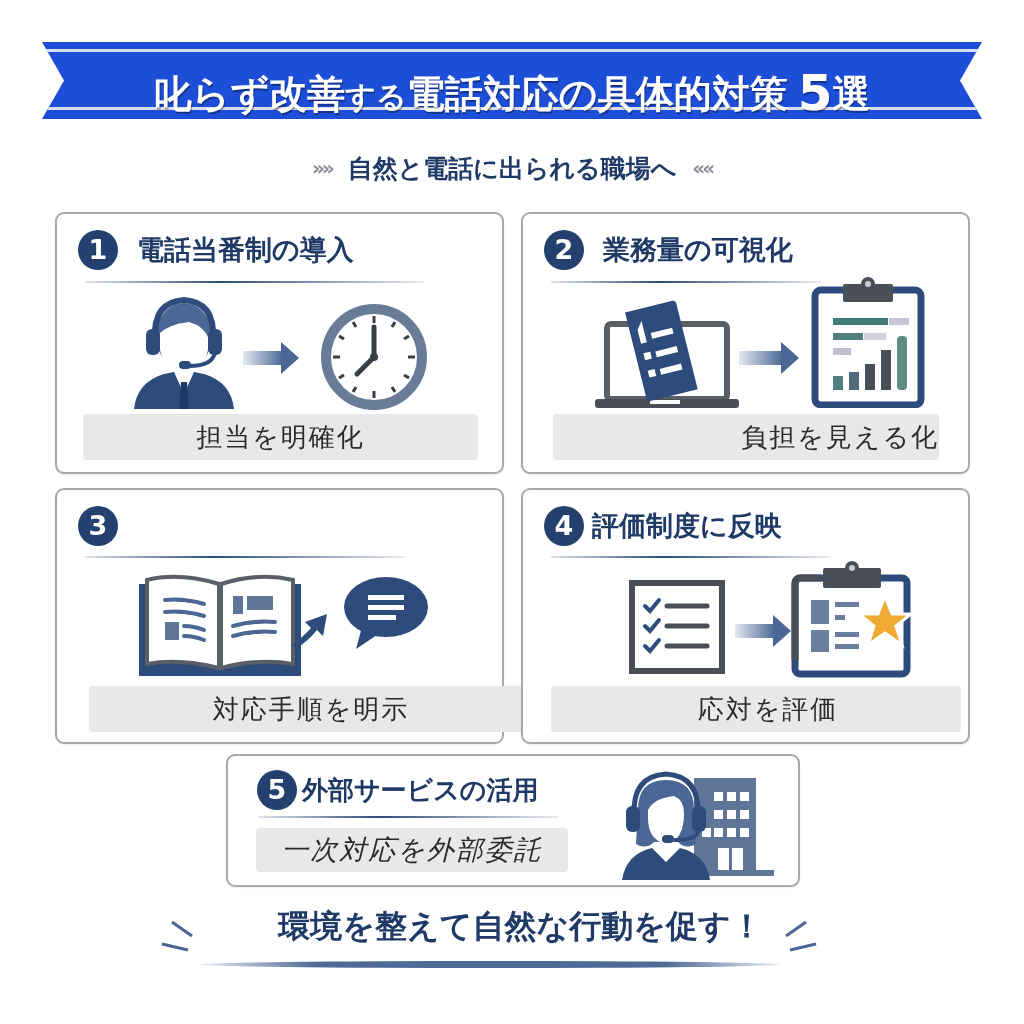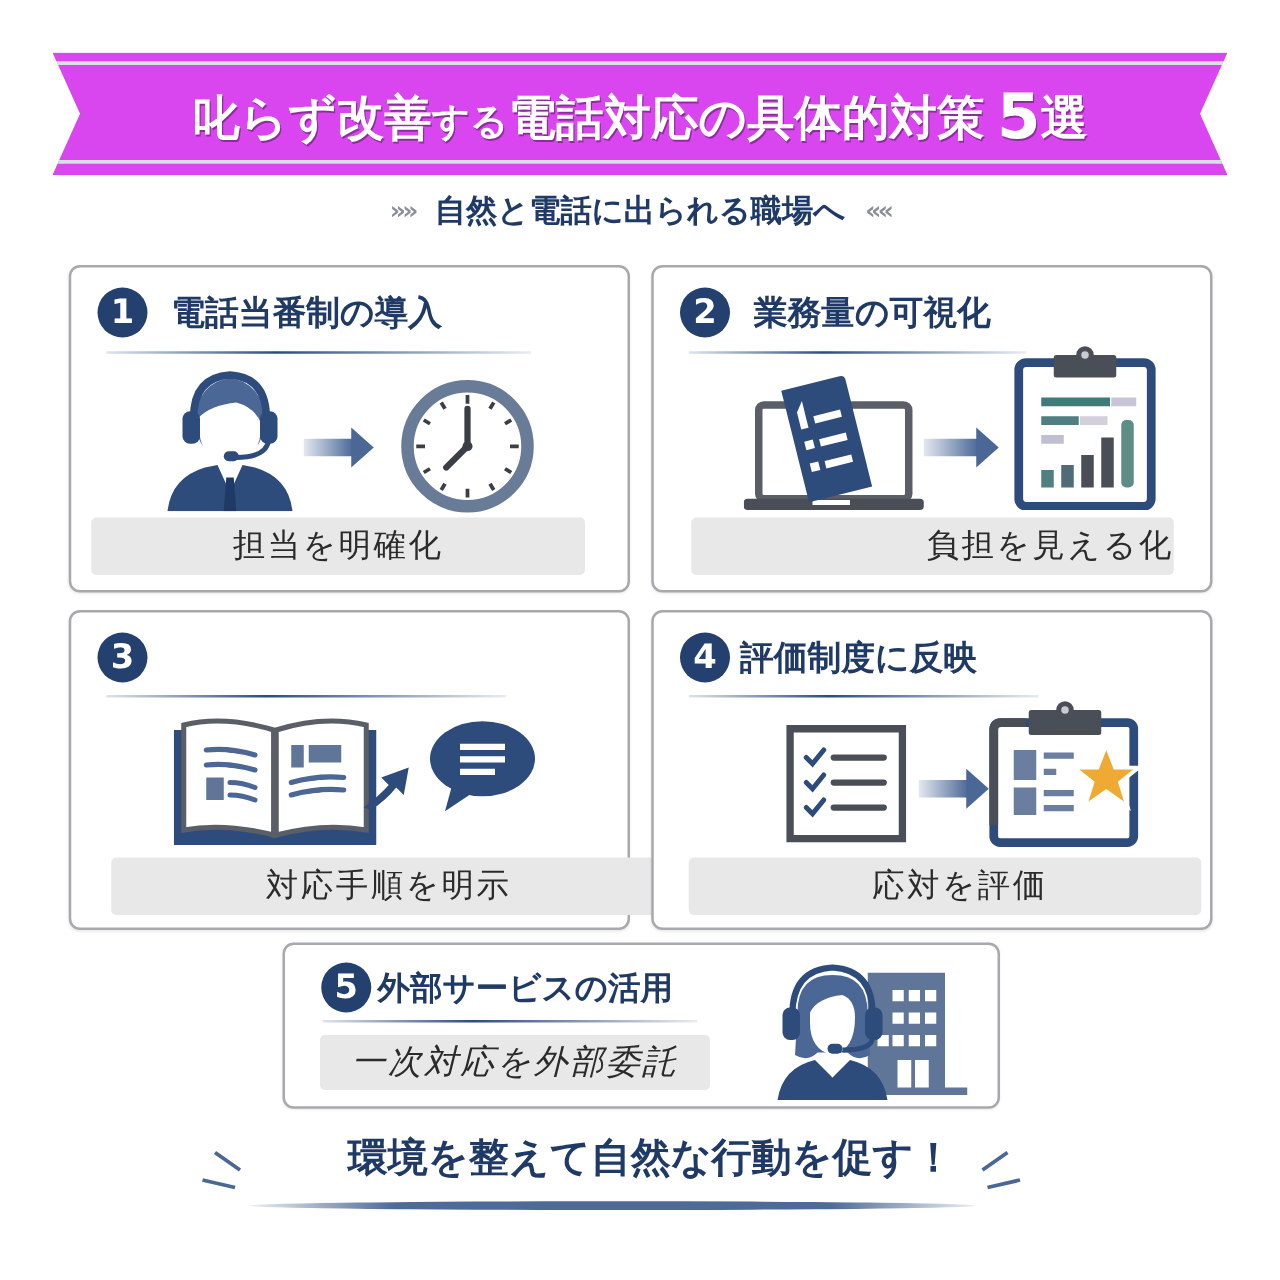--- a/index.html
+++ b/index.html
@@ -6,22 +6,22 @@
   body {
     width:1024px; height:1024px; position:relative; overflow:hidden;
     background:#ffffff;
     font-family:"DejaVu Sans","Liberation Sans",sans-serif;
     color:#1f3a66;
   }
   .abs { position:absolute; }
 
   
   .banner {
-    position:absolute; left:42px; top:42px; width:940px; height:98px;
-    background:#d946ef;
+    position:absolute; left:42px; top:42px; width:940px; height:77px;
+    background:#1d4ed8;
     clip-path:polygon(0 0,100% 0,calc(100% - 22px) 50%,100% 100%,0 100%,22px 50%);
   }
   .banner .stripe { position:absolute; left:0; right:0; height:3px; background:#d9dee8; }
   .banner .s1 { top:7px; }
   .banner .s2 { bottom:9px; }
   .banner-title {
     position:absolute; left:0; right:0; top:22px; text-align:center;
     color:#ffffff; font-weight:bold; font-size:38px; letter-spacing:0px;
     text-shadow:1px 2px 0 rgba(0,0,0,0.35);
     white-space:nowrap;
@@ -126,21 +126,21 @@
         <line x1="20" y1="34" x2="25" y2="37"></line>
       <line x1="76" y1="90" x2="73" y2="85"></line>
         <line x1="90" y1="76" x2="85" y2="73"></line>
       <line x1="34" y1="90" x2="37" y2="85"></line>
         <line x1="20" y1="76" x2="25" y2="73"></line>
     </g>
     <line x1="55" y1="55" x2="55" y2="25" stroke="#3a3f47" stroke-width="5" stroke-linecap="round"></line>
     <line x1="55" y1="55" x2="38" y2="72" stroke="#3a3f47" stroke-width="5" stroke-linecap="round"></line>
     <circle cx="55" cy="55" r="4" fill="#3a3f47"></circle>
   </svg>
-  <div class="label-box" style="left:16px;top:200px;width:395px;height:46px;line-height:46px;">担当を明確化</div>
+  <div class="label-box" style="left:26px;top:200px;width:395px;height:46px;line-height:46px;">担当を明確化</div>
 </div>
 
 <div class="card" style="left:521px;top:212px;width:445px;height:258px;">
   <div class="badge" style="left:21px;top:16px;">2</div>
   <div class="card-title" style="left:80px;top:18px;">業務量の可視化</div>
   <div class="uline" style="left:28px;top:67px;width:270px;"></div>
   <svg class="abs" style="left:72px;top:80px;" width="150" height="115" viewBox="0 0 150 115">
     <rect x="12" y="30" width="120" height="75" rx="4" fill="#ffffff" stroke="#5a5e66" stroke-width="6"></rect>
     <rect x="0" y="105" width="144" height="9" rx="3" fill="#4a4e56"></rect>
     <rect x="55" y="106" width="30" height="4" fill="#ffffff"></rect>

